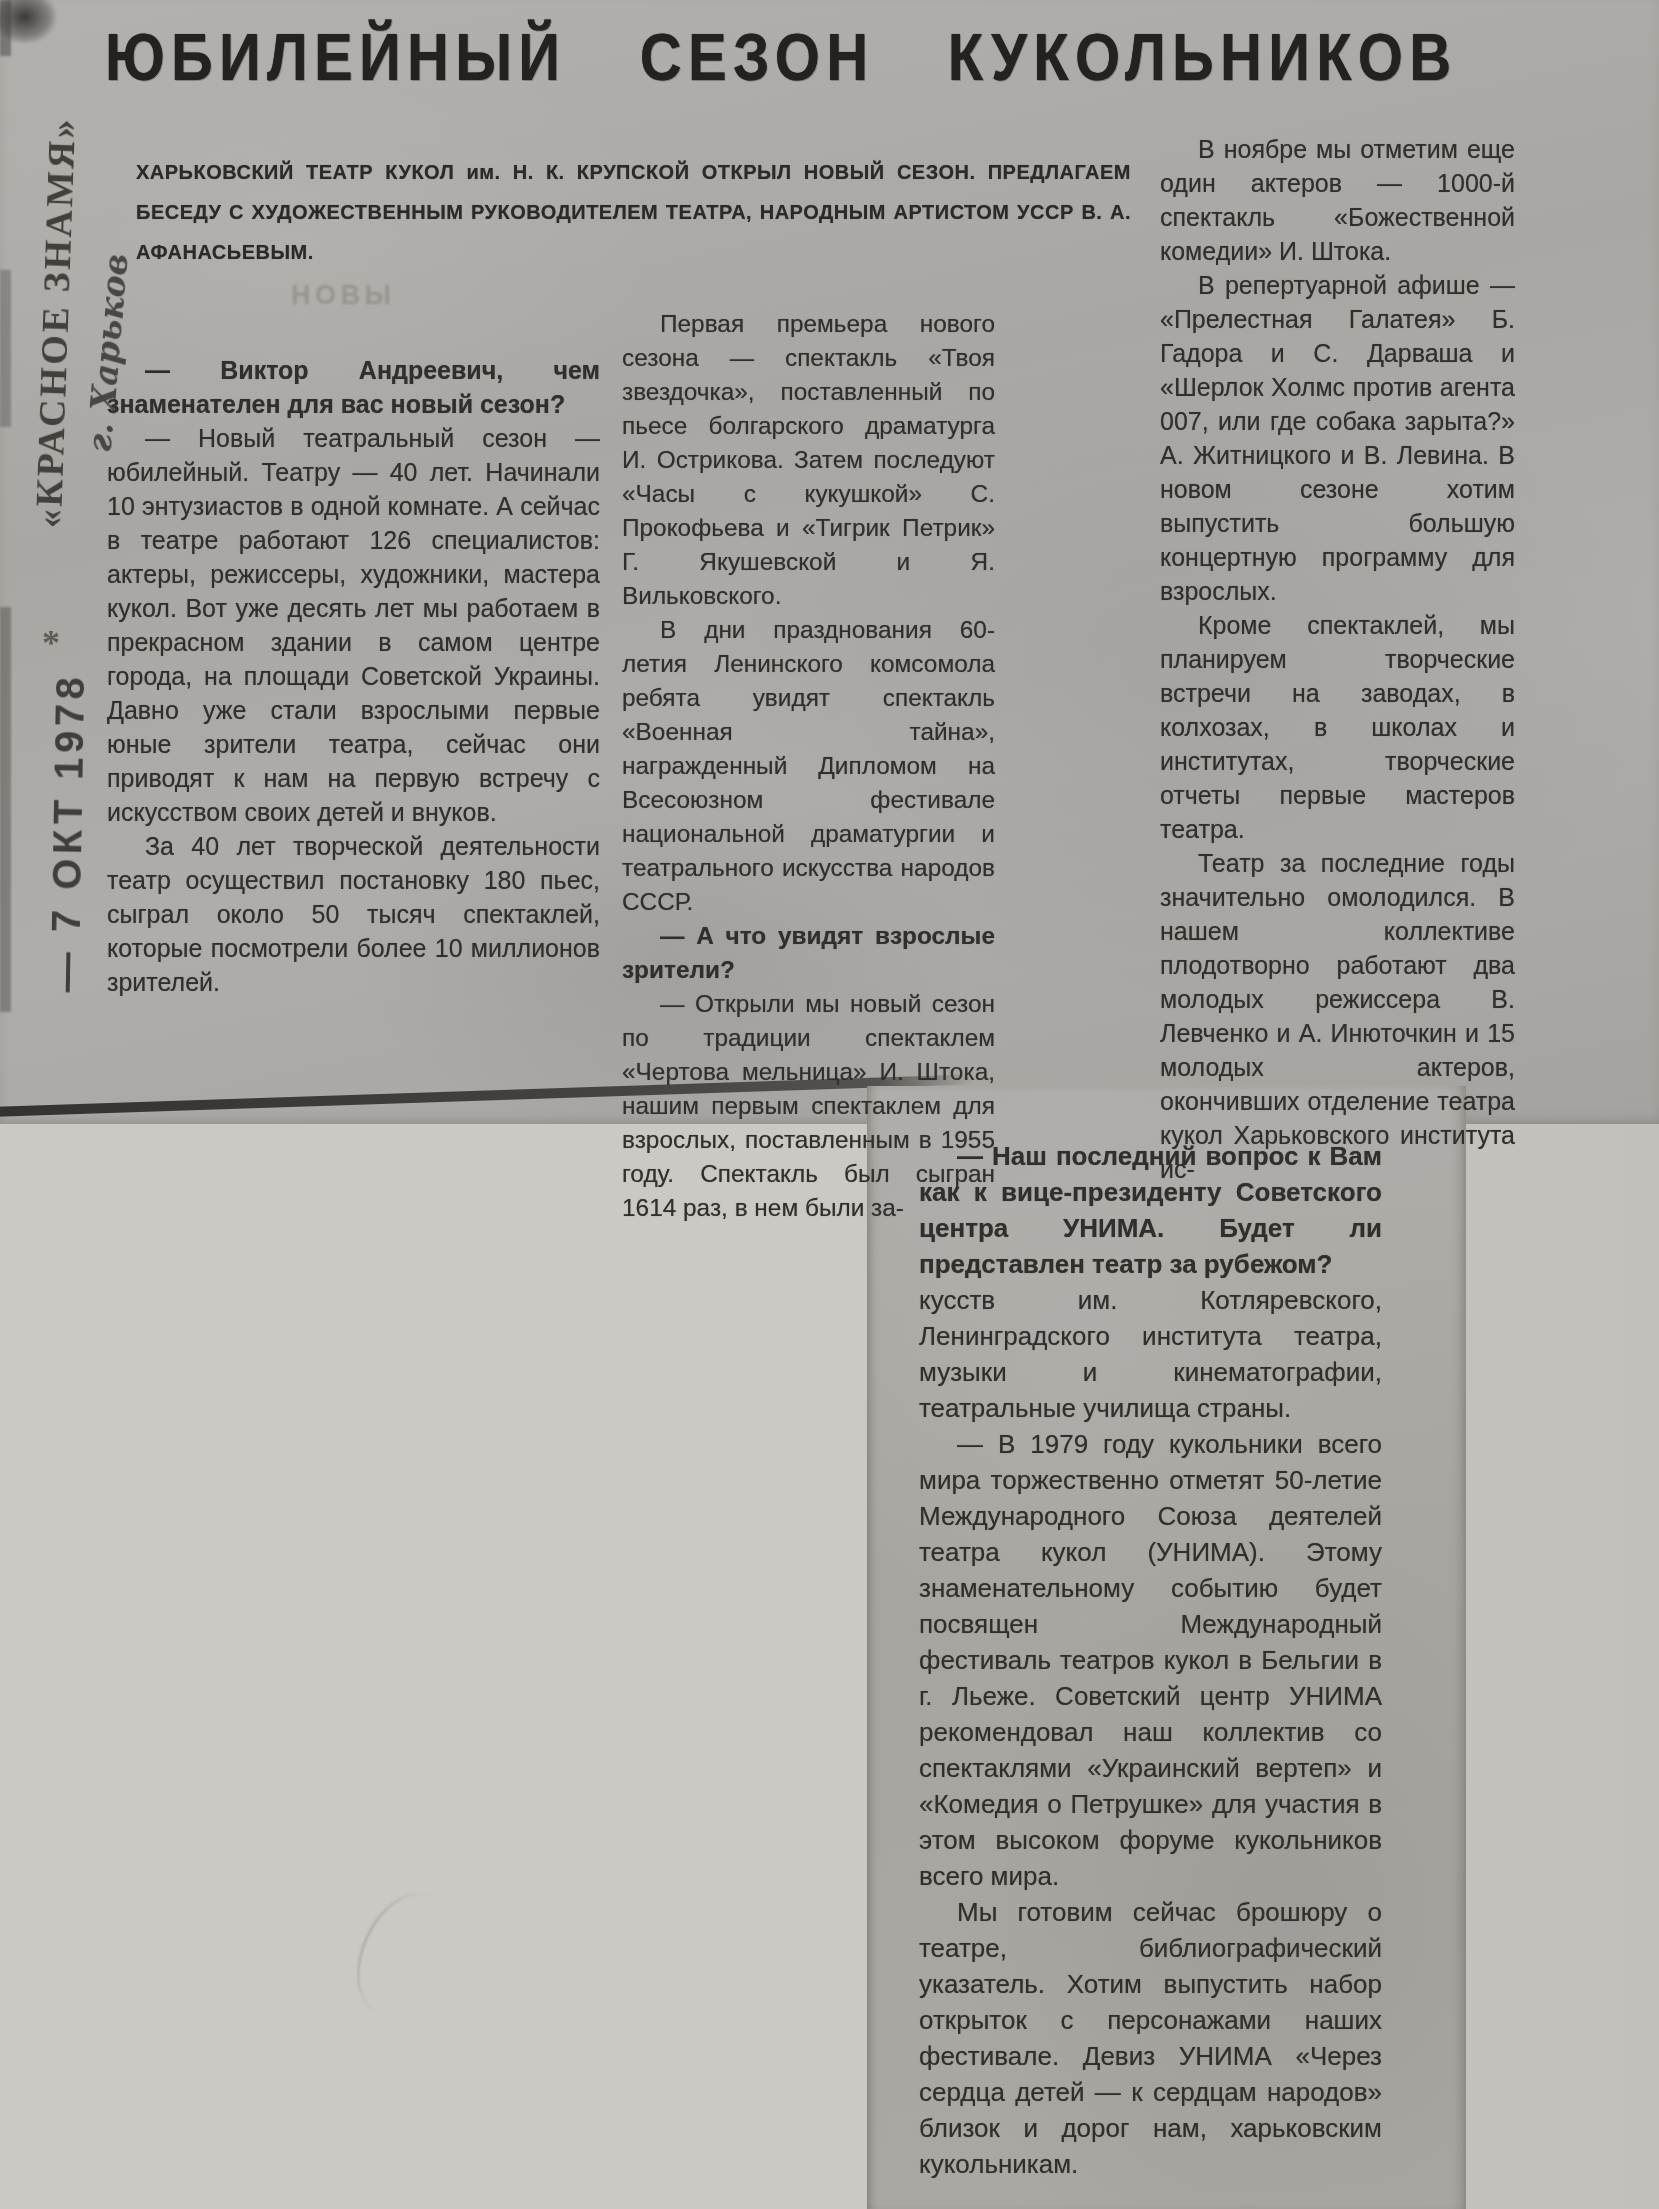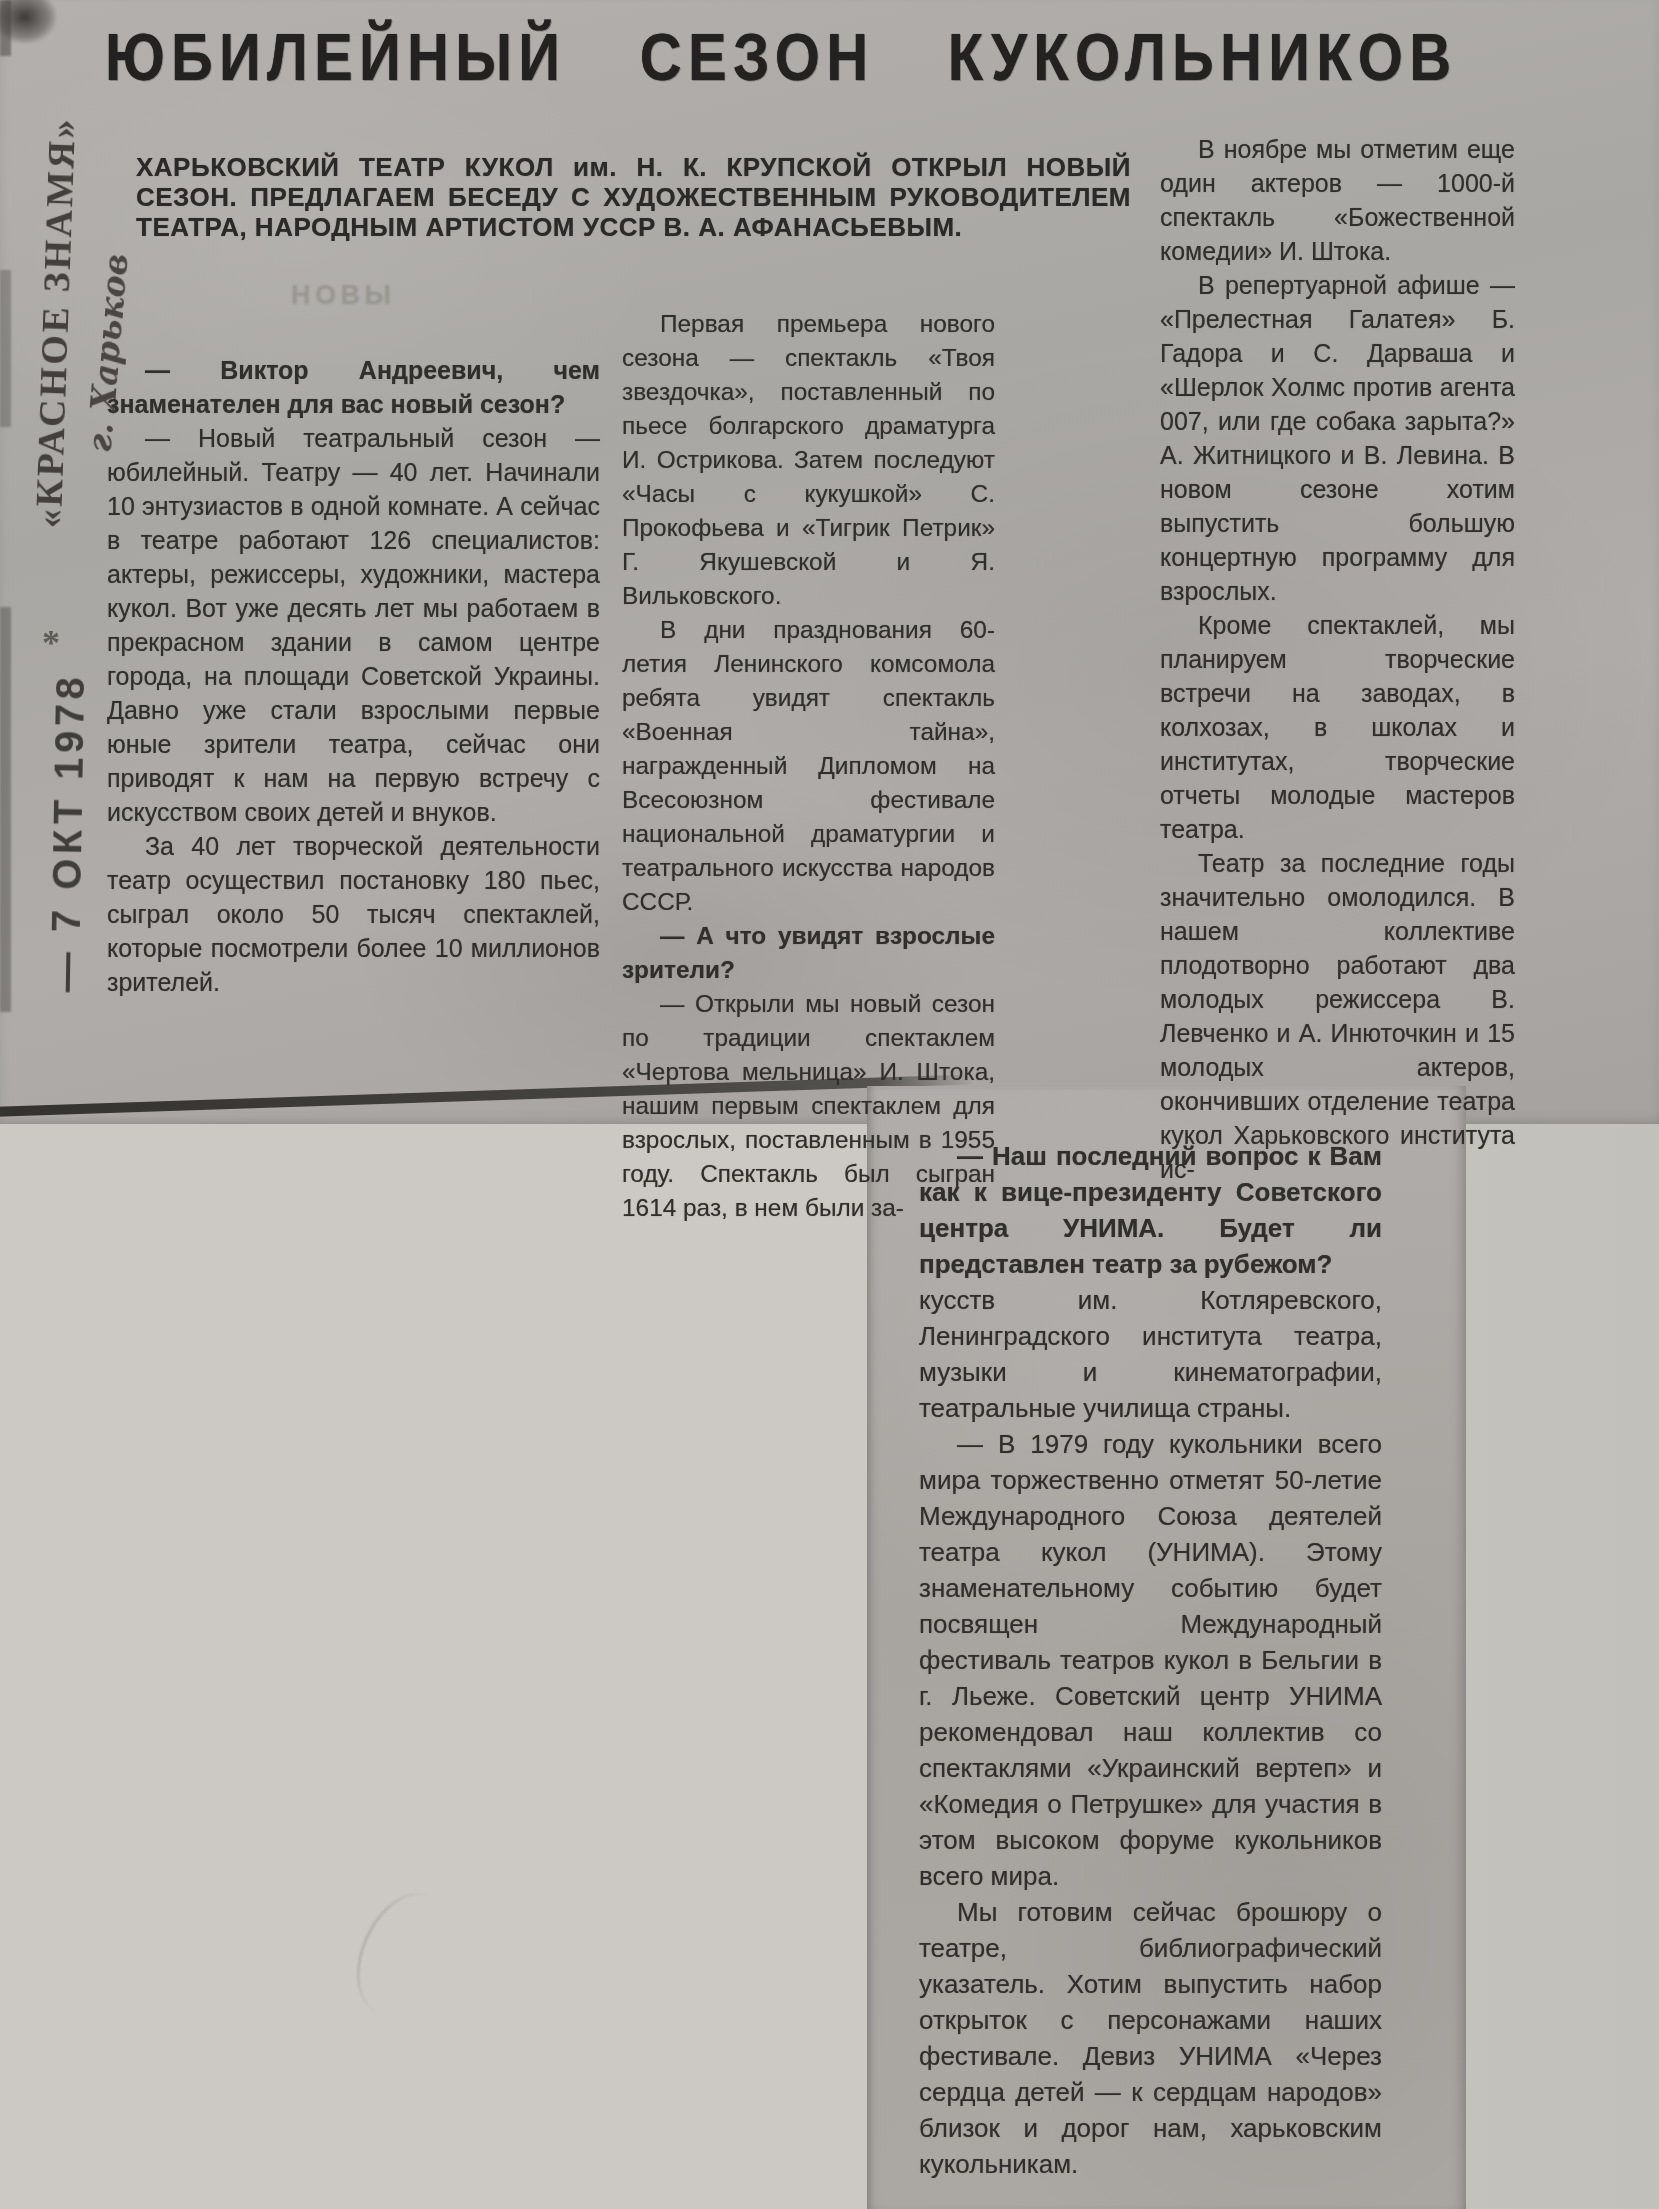--- a/index.html
+++ b/index.html
@@ -49,21 +49,21 @@
   }
   
   .headline{
     position:absolute;left:105px;top:18px;width:1321px;z-index:5;
     font-size:58px;font-weight:bold;letter-spacing:6.3px;word-spacing:51px;white-space:nowrap;
     color:#232220;transform:scaleY(1.14);transform-origin:top left;
     text-shadow:0 0 0.9px rgba(30,28,26,.8), 0.9px 0.9px 0 rgba(30,28,26,.25);
   }
   .lead{
     position:absolute;left:136px;top:152px;width:995px;z-index:5;
-    font-size:26px;line-height:30px;font-weight:bold;text-align:justify;
+    font-size:20px;line-height:40px;font-weight:bold;text-align:justify;
     letter-spacing:0.5px;color:#2c2a28;text-shadow:0 0 0.9px rgba(40,38,35,.55);
   }
   
   .col{position:absolute;z-index:5;text-align:justify;color:#312f2c;
        text-shadow:0 0 0.9px rgba(45,43,40,.5);}
   .col1{left:107px;top:317px;width:493px;font-size:25px;line-height:34px;margin-top:36px;}
   .col2{left:622px;top:299px;width:373px;font-size:24.4px;line-height:34px;margin-top:8px;}
   .col3{left:1160px;top:132px;width:355px;font-size:25px;line-height:34px;}
   .col4{left:919px;top:1138px;width:463px;font-size:26px;line-height:36px;}
   .para{margin:0;text-indent:38px;}
@@ -118,21 +118,21 @@
     </div>
   <div class="col col2">
       <p class="para">Первая премьера нового сезона — спектакль «Твоя звездочка», поставленный по пьесе болгарского драматурга И. Острикова. Затем последуют «Часы с кукушкой» С. Прокофьева и «Тигрик Петрик» Г. Якушевской и Я. Вильковского.</p>
       <p class="para">В дни празднования 60-летия Ленинского комсомола ребята увидят спектакль «Военная тайна», награжденный Дипломом на Всесоюзном фестивале национальной драматургии и театрального искусства народов СССР.</p>
       <p class="para bold">— А что увидят взрослые зрители?</p>
       <p class="para">— Открыли мы новый сезон по традиции спектаклем «Чертова мельница» И. Штока, нашим первым спектаклем для взрослых, поставленным в 1955 году. Спектакль был сыгран 1614 раз, в нем были за-</p>
     </div>
   <div class="col col3">
       <p class="para">В ноябре мы отметим еще один актеров — 1000-й спектакль «Божественной комедии» И. Штока.</p>
       <p class="para">В репертуарной афише — «Прелестная Галатея» Б. Гадора и С. Дарваша и «Шерлок Холмс против агента 007, или где собака зарыта?» А. Житницкого и В. Левина. В новом сезоне хотим выпустить большую концертную программу для взрослых.</p>
-      <p class="para">Кроме спектаклей, мы планируем творческие встречи на заводах, в колхозах, в школах и институтах, творческие отчеты молодые мастеров театра.</p>
+      <p class="para">Кроме спектаклей, мы планируем творческие встречи на заводах, в колхозах, в школах и институтах, творческие отчеты первые мастеров театра.</p>
       <p class="para">Театр за последние годы значительно омолодился. В нашем коллективе плодотворно работают два молодых режиссера В. Левченко и А. Инюточкин и 15 молодых актеров, окончивших отделение театра кукол Харьковского института ис-</p>
     </div>
   <div class="col col4">
       <p class="para bold">— Наш последний вопрос к Вам как к вице-президенту Советского центра УНИМА. Будет ли представлен театр за рубежом?</p>
       <p class="para noindent">кусств им. Котляревского, Ленинградского института театра, музыки и кинематографии, театральные училища страны.</p>
       <p class="para">— В 1979 году кукольники всего мира торжественно отметят 50-летие Международного Союза деятелей театра кукол (УНИМА). Этому знаменательному событию будет посвящен Международный фестиваль театров кукол в Бельгии в г. Льеже. Советский центр УНИМА рекомендовал наш коллектив со спектаклями «Украинский вертеп» и «Комедия о Петрушке» для участия в этом высоком форуме кукольников всего мира.</p>
       <p class="para">Мы готовим сейчас брошюру о театре, библиографический указатель. Хотим выпустить набор открыток с персонажами наших фестивале. Девиз УНИМА «Через сердца детей — к сердцам народов» близок и дорог нам, харьковским кукольникам.</p>
     </div>
 
   <div class="stamp stamp-masthead">«КРАСНОЕ ЗНАМЯ»</div>

